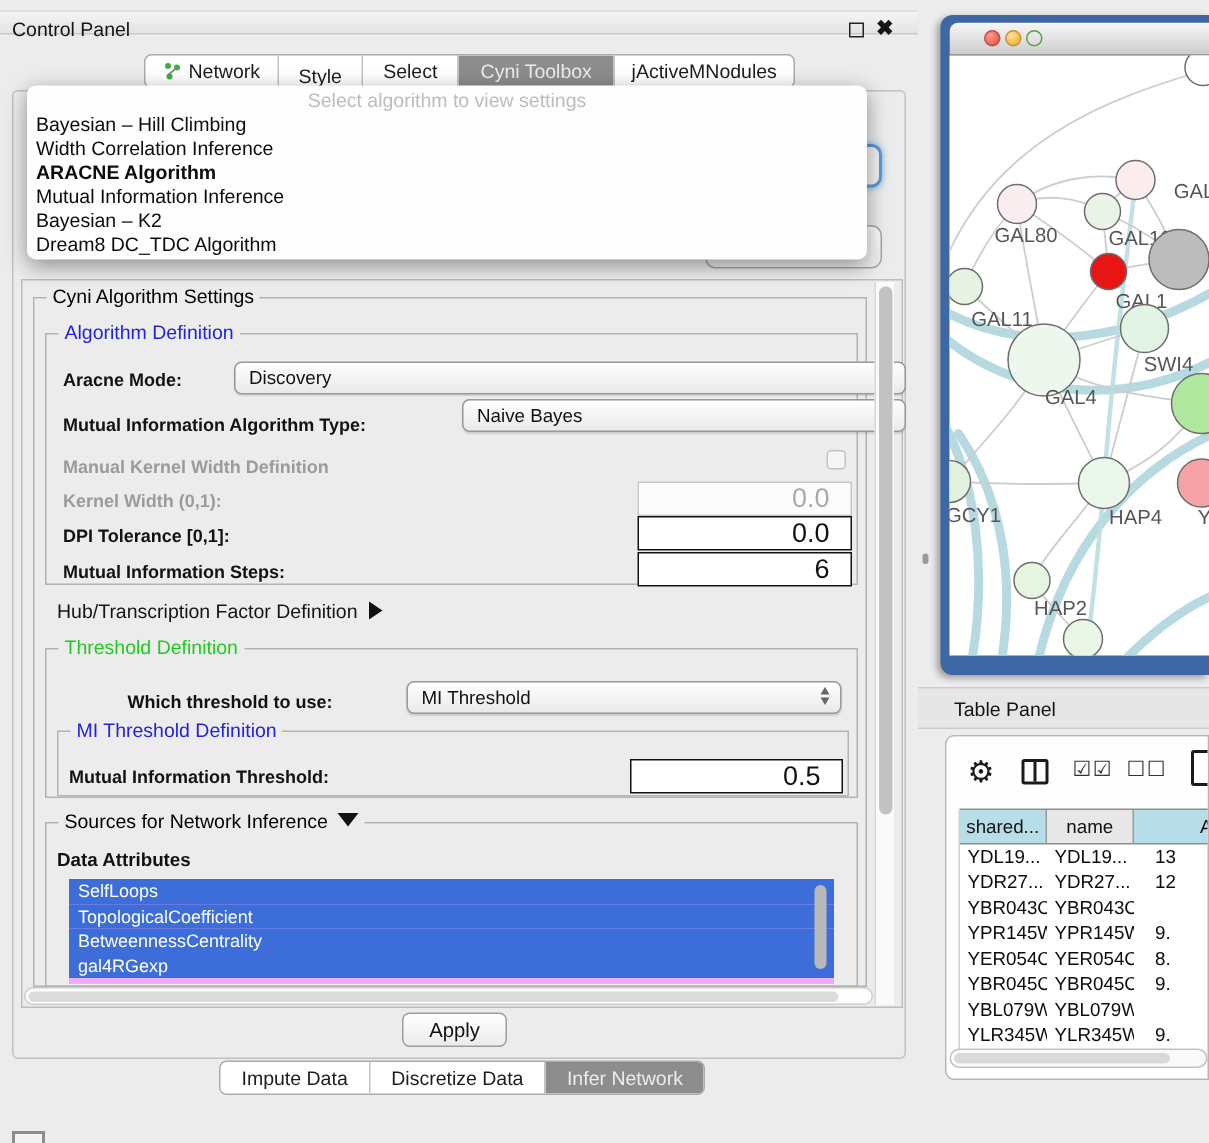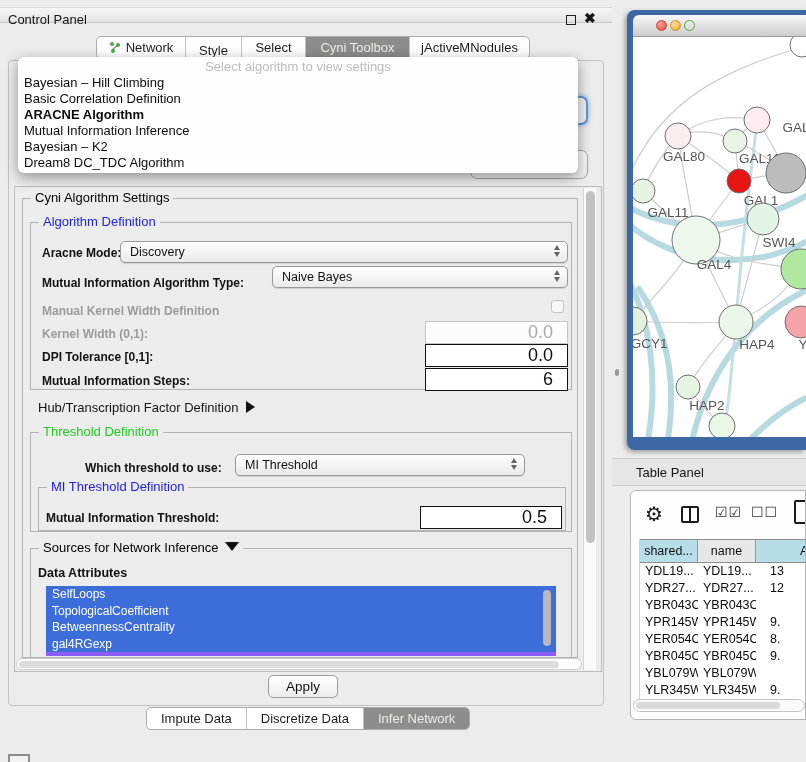--- a/index.html
+++ b/index.html
@@ -37,32 +37,32 @@
   .scrollpane{position:absolute;left:14px;top:186px;width:588px;height:486px;border:1px solid #bdbdbd;background:#ececec;}
   .group{position:absolute;border:1px solid #b3b3b3;}
   .group-title{position:absolute;top:-9px;left:8px;background:#ececec;padding:0 4px;font-size:13px;color:#000000;white-space:nowrap;}
   .group-title.blue{color:#2222dd;}
   .group-title.green{color:#1ecb1e;}
   .lbl{position:absolute;font-size:12px;font-weight:bold;color:#121212;white-space:nowrap;}
   .lbl.dis{color:#9b9b9b;}
   .plain{position:absolute;font-size:13px;color:#141414;white-space:nowrap;}
   .combo{position:absolute;height:22px;border:1px solid #989898;border-radius:5px;
     background:linear-gradient(#ffffff,#e9e9e9);display:flex;align-items:center;font-size:12.5px;
-    padding-left:9px;box-shadow:0 1px 1px rgba(0,0,0,.12);color:#111;}
+    padding-left:9px;box-shadow:0 1px 1px rgba(0,0,0,.12);color:#111;margin-left:36px;}
   .combo .arrows{position:absolute;right:7px;top:3px;display:flex;flex-direction:column;gap:2px;}
   .combo .arr-up{width:0;height:0;border-left:3.5px solid transparent;border-right:3.5px solid transparent;border-bottom:5px solid #666;}
   .combo .arr-dn{width:0;height:0;border-left:3.5px solid transparent;border-right:3.5px solid transparent;border-top:5px solid #666;}
   .field{position:absolute;height:23px;background:#fff;border:1.5px solid #111;font-size:18px;
     display:flex;align-items:center;justify-content:flex-end;padding-right:14px;}
   .field.dis{border:1px solid #c6c6c6;color:#a9a9a9;background:#fcfcfc;}
   .checkbox{position:absolute;width:13px;height:13px;border:1px solid #c2c2c2;border-radius:3px;background:#f6f6f6;}
   .tri-right{display:inline-block;width:0;height:0;border-top:6px solid transparent;border-bottom:6px solid transparent;border-left:9px solid #111;margin-left:8px;vertical-align:-1px;}
   .tri-down{display:inline-block;width:0;height:0;border-left:7px solid transparent;border-right:7px solid transparent;border-top:9px solid #111;margin-left:6px;vertical-align:1px;}
   
-  .attr-list{position:absolute;left:46px;top:586px;width:510px;height:70px;background:#8b5cf6;overflow:hidden;}
+  .attr-list{position:absolute;left:46px;top:586px;width:510px;height:70px;background:#f0abfc;overflow:hidden;}
   .attr-item{height:16.5px;line-height:16.5px;font-size:12px;color:#fff;background:#3d6dd8;padding-left:6px;}
   .attr-scroll{position:absolute;left:497px;top:4px;width:8px;height:56px;border-radius:4px;background:#b9b9b9;}
   
   .vscroll{position:absolute;left:583px;top:188px;width:13px;height:482px;background:#fafafa;border-left:1px solid #d6d6d6;}
   .vscroll .thumb{position:absolute;left:2px;top:3px;width:9px;height:352px;border-radius:5px;background:#c2c2c2;}
   .hscroll{position:absolute;left:16px;top:658px;width:566px;height:12px;border:1px solid #cdcdcd;border-radius:6px;background:#fdfdfd;}
   .hscroll .thumb{position:absolute;left:2px;top:1.5px;width:540px;height:7px;border-radius:4px;background:#dcdcdc;}
   
   .apply-btn{position:absolute;left:268px;top:675px;width:70px;height:23px;border:1px solid #9e9e9e;
     border-radius:5px;background:linear-gradient(#ffffff,#ebebeb);font-size:13.5px;color:#111;
@@ -151,21 +151,21 @@
       <span style="width:0;height:0;border-left:3.5px solid transparent;border-right:3.5px solid transparent;border-bottom:5px solid #777;"></span>
       <span style="width:0;height:0;border-left:3.5px solid transparent;border-right:3.5px solid transparent;border-top:5px solid #777;"></span>
     </span>
   </div>
   <div class="peek-combo2"></div>
 
   <div class="algo-popup">
     <div class="algo-placeholder">Select algorithm to view settings</div>
     <div>
         <div class="algo-item">Bayesian – Hill Climbing</div>
-        <div class="algo-item">Basic Correlation Definition</div>
+        <div class="algo-item">Width Correlation Inference</div>
         <div class="algo-item sel">ARACNE Algorithm</div>
         <div class="algo-item">Mutual Information Inference</div>
         <div class="algo-item">Bayesian – K2</div>
         <div class="algo-item">Dream8 DC_TDC Algorithm</div>
       </div>
   </div>
 
   <div class="scrollpane"></div>
 
   <div class="group" style="left:22px;top:198px;width:556px;height:460px;">

